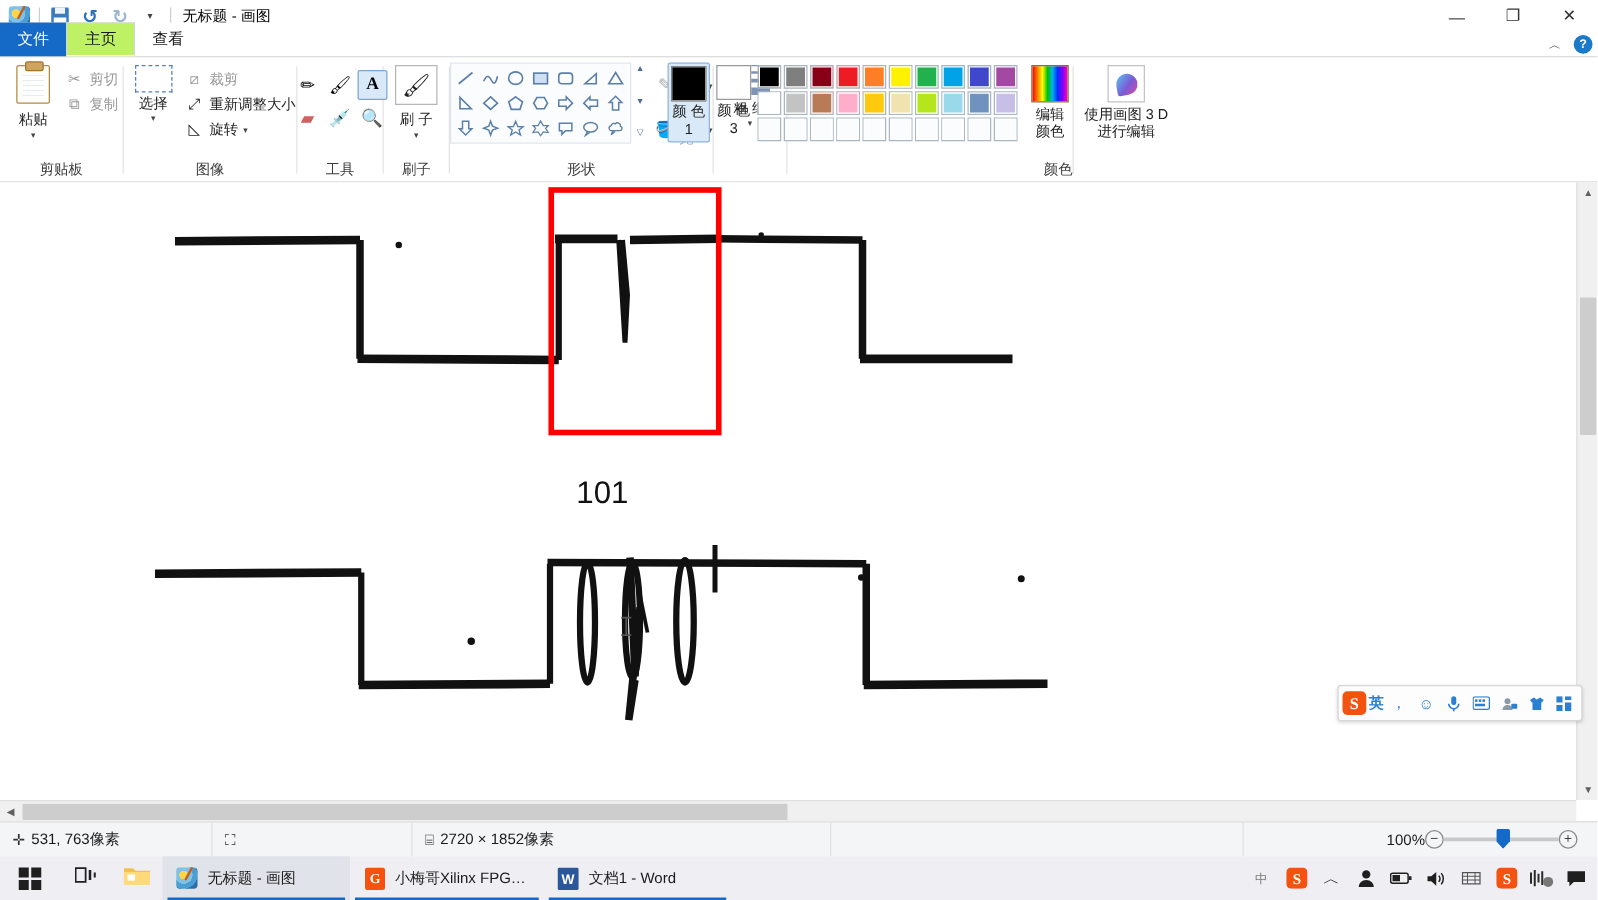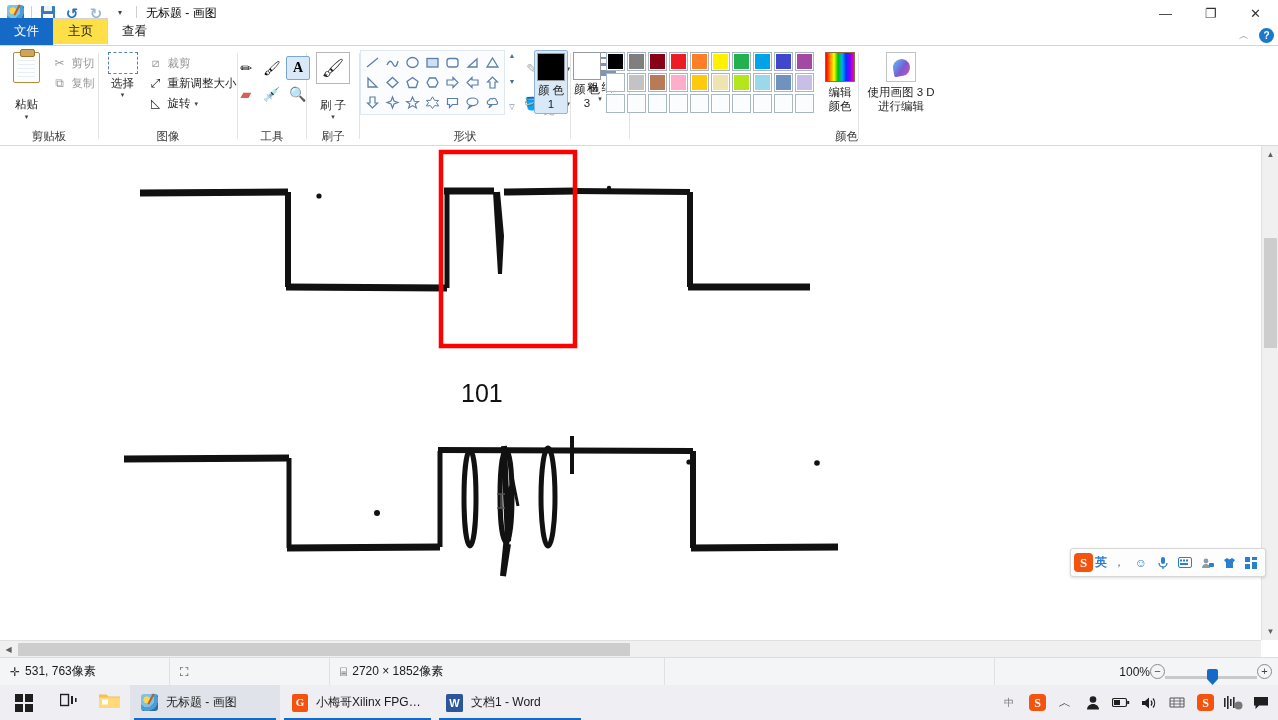--- a/index.html
+++ b/index.html
@@ -52,21 +52,21 @@
   .tabstrip {
     position: absolute; left: 0; top: 18px; width: 1278px; height: 28px;
     background: #ffffff; display: flex; align-items: flex-end;
     border-bottom: 1px solid #d4d4d4;
   }
   .tab {
     height: 27px; padding: 0 14px; display: flex; align-items: center;
     font-size: 12.5px; color: #1a1a1a;
   }
   .tab.file { background: #1569c7; color: #fff; font-weight: normal; }
-  .tab.active { background: #fde047; border: 1px solid #d4d4d4; border-bottom: 1px solid #fff; }
+  .tab.active { background: #bef264; border: 1px solid #d4d4d4; border-bottom: 1px solid #fff; }
   .ribbon-help {
     position: absolute; right: 4px; bottom: 2px; display: flex; align-items: center; gap: 10px;
   }
   .chev-up { font-size: 10px; color: #555; }
   .help-ico {
     width: 15px; height: 15px; border-radius: 50%;
     background: #1a79c8; color: #fff; font-size: 10px; font-weight: bold;
     display: flex; align-items: center; justify-content: center;
   }
 
@@ -94,21 +94,21 @@
     background: #fdfdfa; position: relative;
   }
   .clipboard-ico::before {
     content:""; position:absolute; left:6px; top:-4px; width:13px; height:6px;
     background:#cfa45d; border:1px solid #9d7430; border-radius:2px;
   }
   .clipboard-ico::after{
     content:""; position:absolute; left:4px; top:7px; width:17px; height:18px;
     background: repeating-linear-gradient(to bottom,#e6edf5 0 1px,#fff 1px 4px);
   }
-  .big-lbl { margin-top: 14px; }
+  .big-lbl { margin-top: 5px; }
   .mini-caret { font-size: 7px; color: #444; margin-top: 1px; }
   .small-cmds { display: flex; flex-direction: column; gap: 4px; padding-top: 5px; margin-left: 2px; }
   .small-cmd { display: flex; align-items: center; gap: 4px; font-size: 11.5px; color: #9a9a9a; }
   .small-cmd .si { width: 16px; height: 16px; display:flex; align-items:center; justify-content:center; font-size: 12px; }
 
   
   .g-img { width: 138px; }
   .sel-col { display: flex; flex-direction: column; align-items: center; width: 46px; padding-top: 2px; }
   .sel-box {
     width: 30px; height: 22px; border: 1.5px dashed #5580b8; background: #fff;
@@ -203,21 +203,21 @@
   .hthumb { position:absolute; left:18px; top:2px; width:612px; height:13px; background:#cdcdcd; border-radius:1px; }
 
   
   .statusbar {
     position: absolute; left: 0; top: 657px; width: 1278px; height: 28px;
     background: #f3f5f7; border-top: 1px solid #dddddd;
     display: flex; align-items: center; font-size: 12px; color: #1a1a1a;
   }
   .sb-cell { height: 28px; display:flex; align-items:center; gap: 5px; padding: 0 10px; border-right: 1px solid #dfe1e3; }
   .sb-ico { font-size: 12px; color: #333; }
-  .zoom-area { position:absolute; right: 6px; display:flex; align-items:flex-end; }
+  .zoom-area { position:absolute; right: 16px; display:flex; align-items:center; }
   .zoom-btn {
     width: 15px; height: 15px; border-radius: 50%; border: 1px solid #8a8a8a;
     display:flex; align-items:center; justify-content:center; font-size: 11px; color:#444; line-height: 1;
   }
   .zoom-track { width: 92px; height: 3px; background: #c9c9c9; position: relative; }
   .zoom-knob {
     position:absolute; left: 42px; top: -7px; width: 11px; height: 16px;
     background: #1569c7; border-radius: 2px 2px 4px 4px;
     clip-path: polygon(0 0,100% 0,100% 62%,50% 100%,0 62%);
   }

